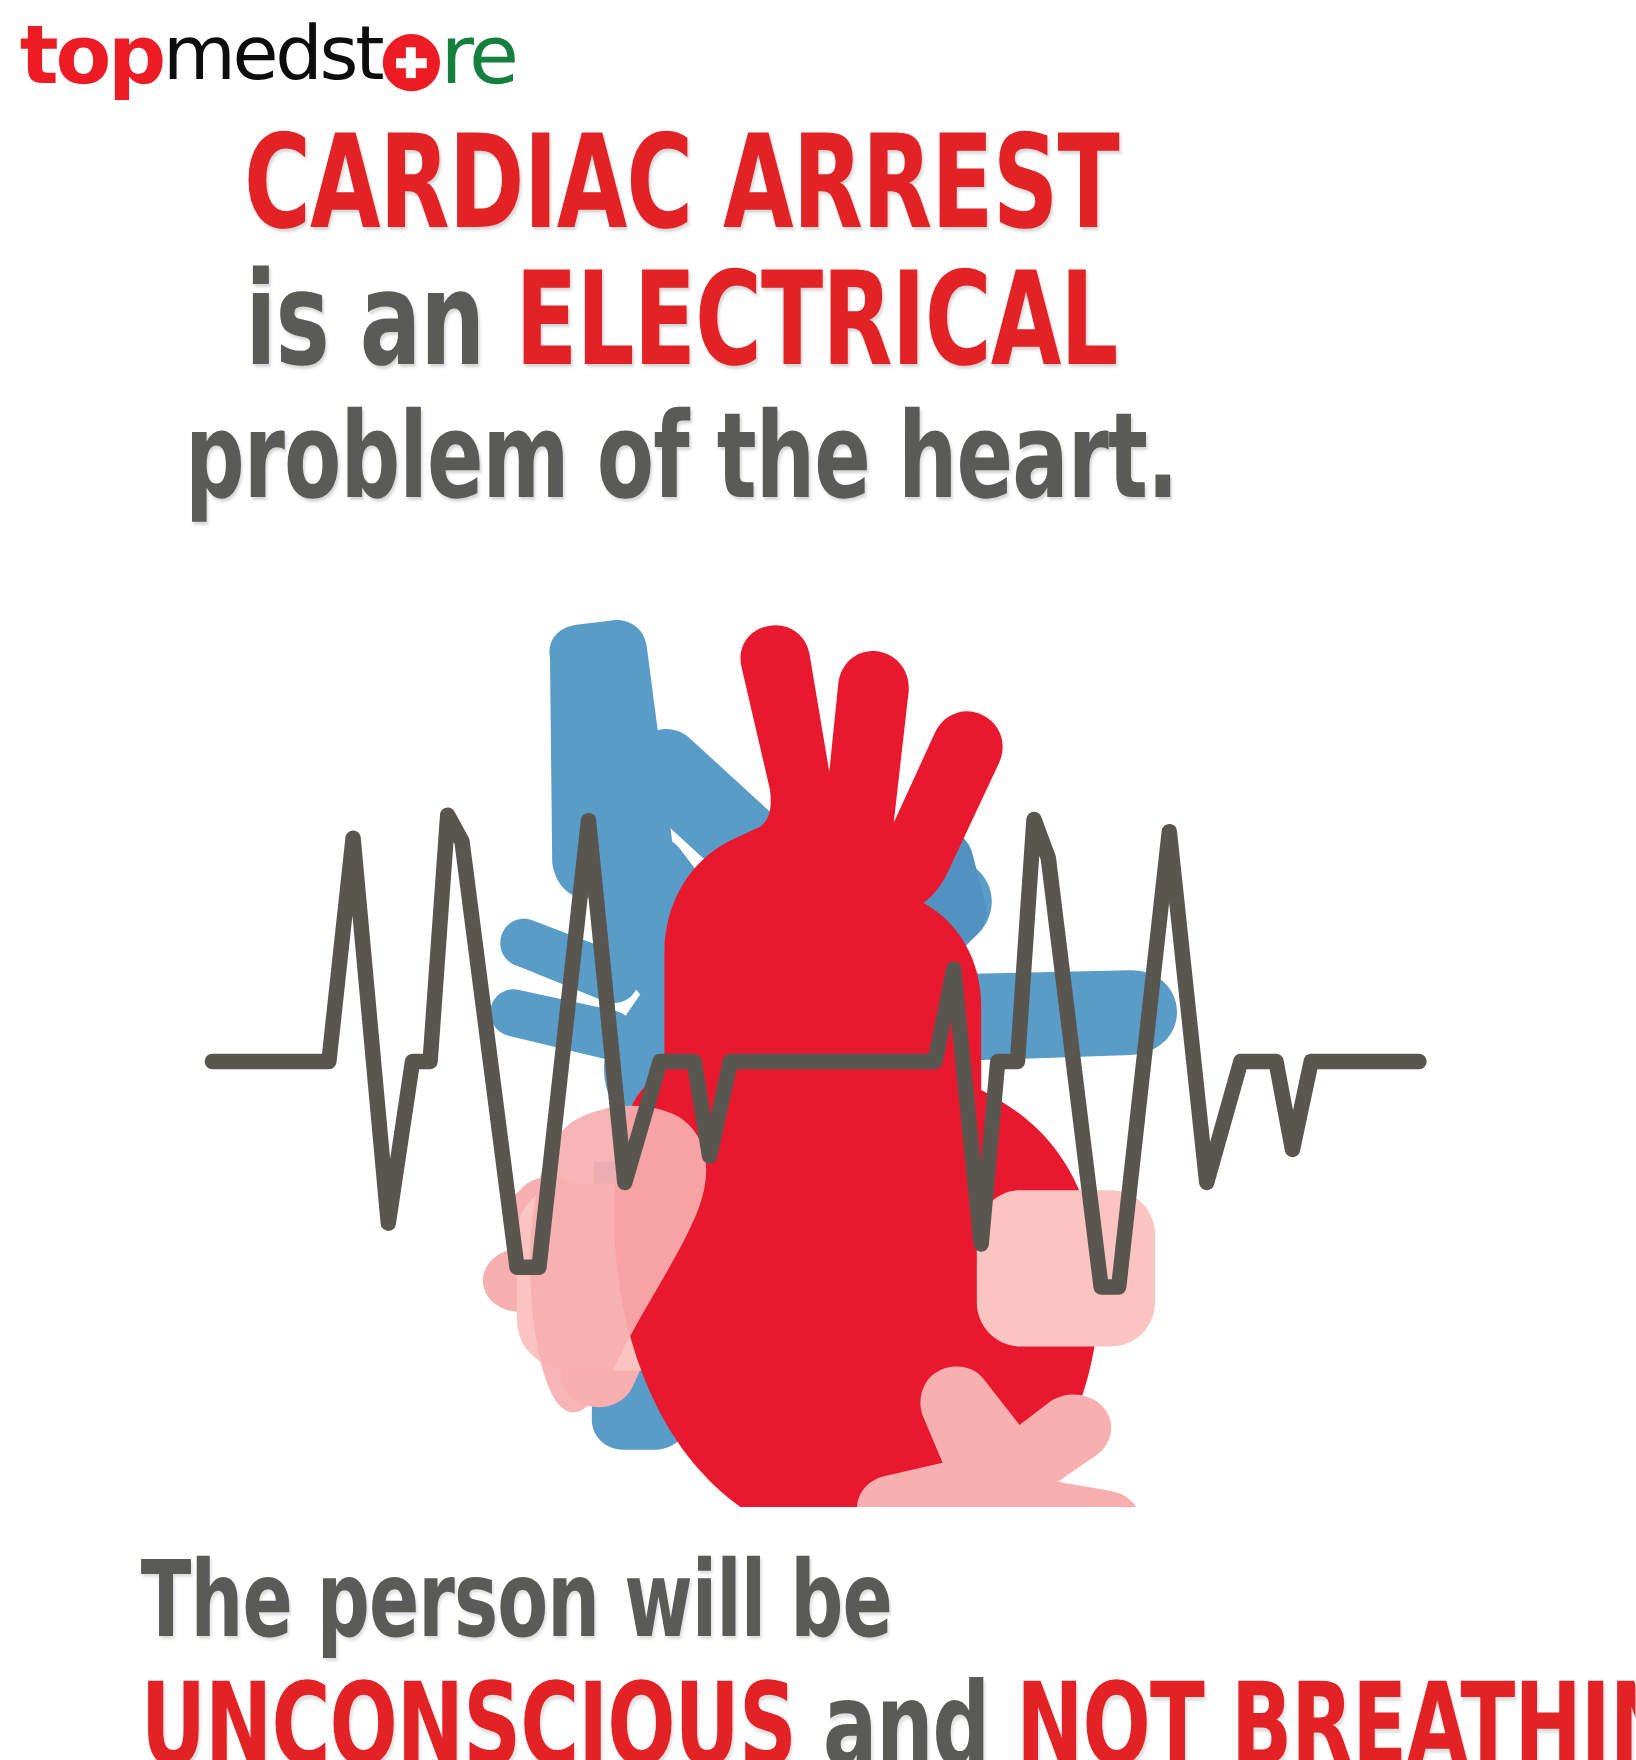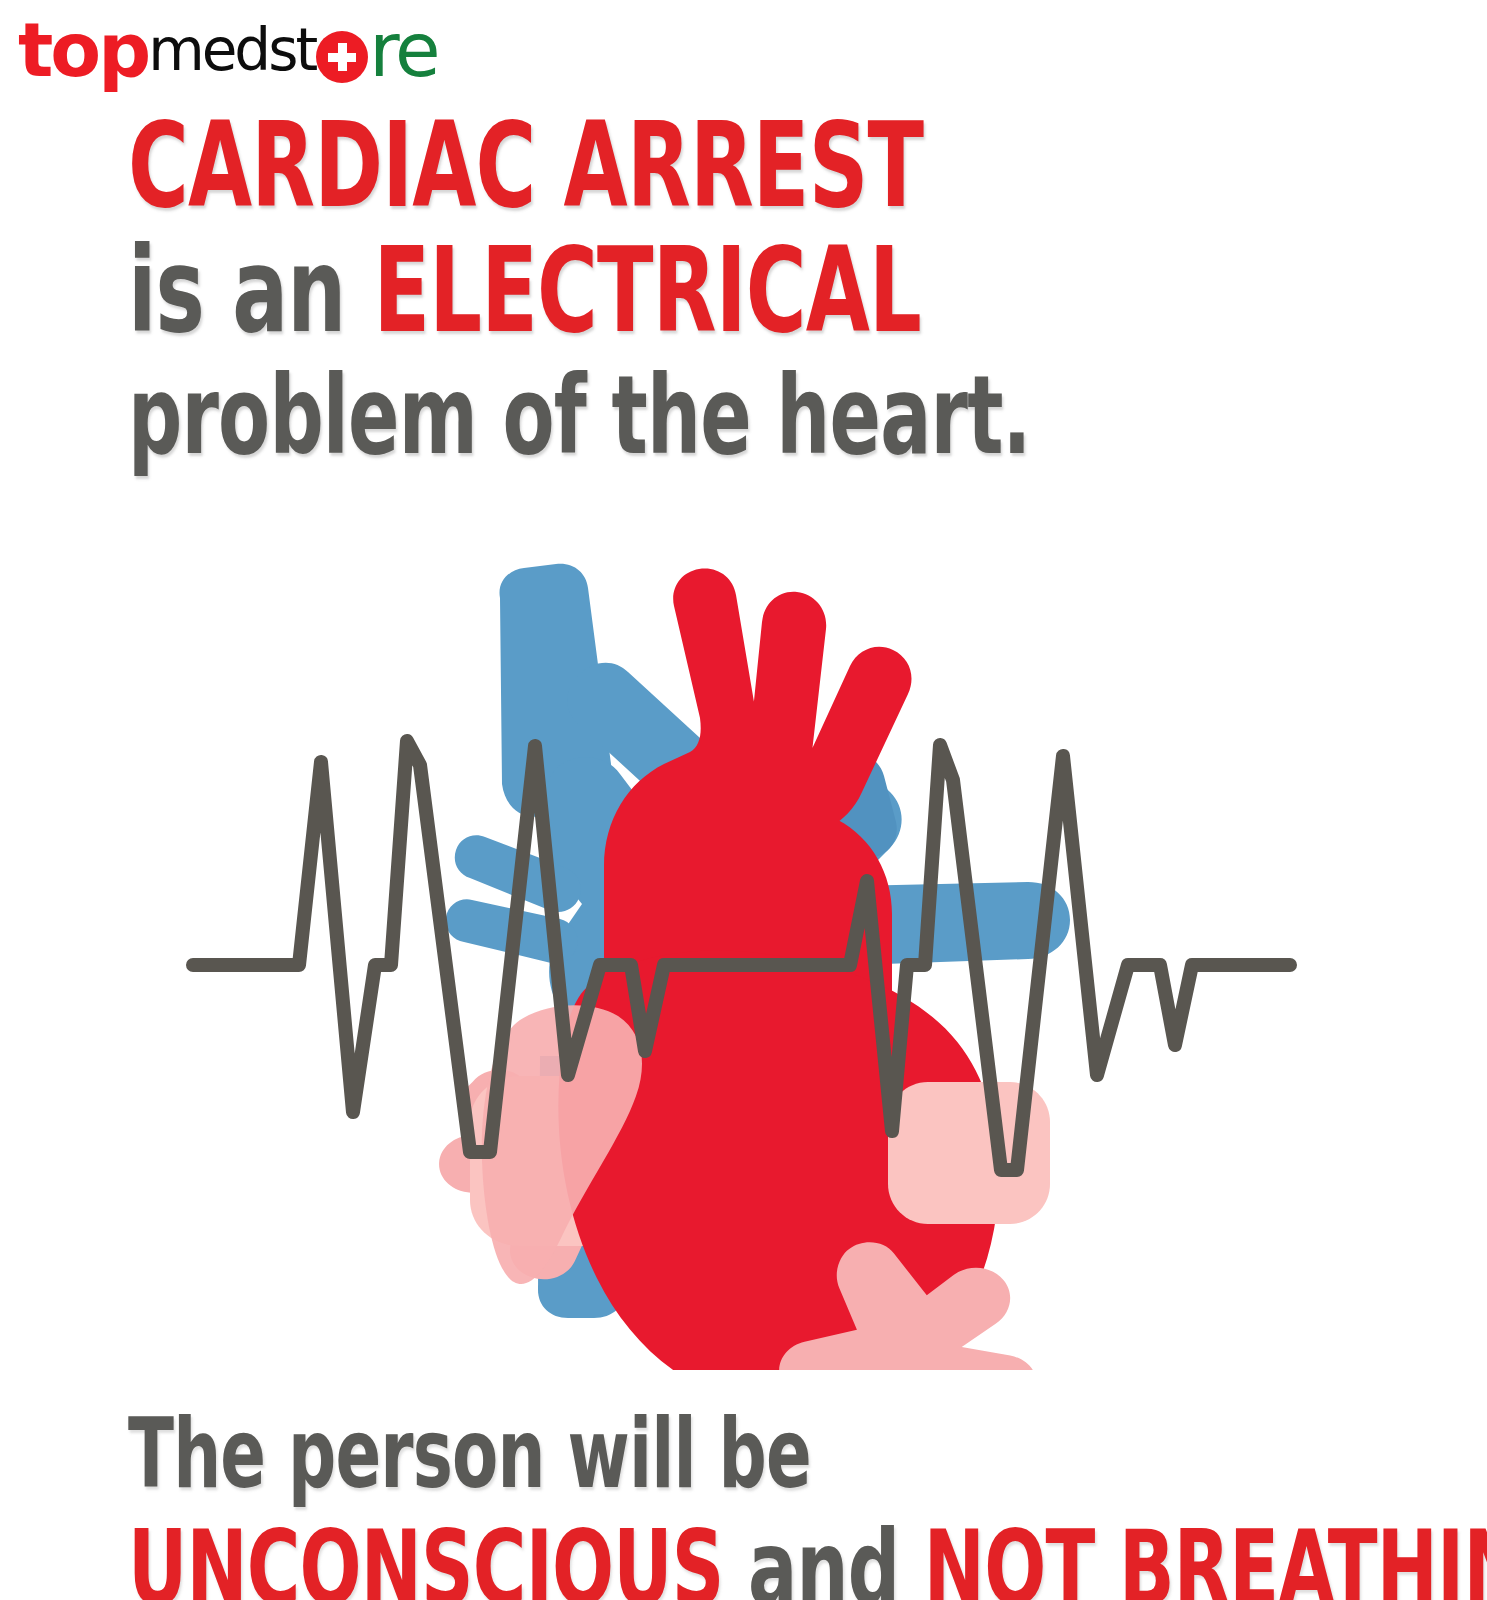--- a/index.html
+++ b/index.html
@@ -32,21 +32,21 @@
     font-family: "DejaVu Sans", sans-serif;
     font-weight: 700;
     font-size: 74px;
     line-height: 74px;
     color: #ED1C24;
     letter-spacing: -3px;
   }
   .logo-medst {
     font-family: "DejaVu Sans", sans-serif;
     font-weight: 400;
-    font-size: 58px;
+    font-size: 68px;
     line-height: 74px;
     color: #0d0d0d;
     letter-spacing: -3px;
   }
   .logo-re {
     font-family: "DejaVu Sans", sans-serif;
     font-weight: 400;
     font-size: 74px;
     line-height: 74px;
     color: #15803d;
@@ -78,20 +78,21 @@
     width: 28px; height: 9px;
     left: 12px; top: 21.5px;
   }
 
   
   .headline {
     position: absolute;
     left: 128px;
     top: 104px;
     width: 1260px;
+    text-align: center;
   }
   .hl-line {
     font-family: "DejaVu Sans Condensed", "Liberation Sans Narrow", "Liberation Sans", sans-serif;
     font-weight: 700;
     font-stretch: condensed;
     letter-spacing: -1px;
     white-space: nowrap;
     text-shadow: 2px 3px 3px rgba(120,120,120,0.30);
     transform: scaleX(0.78);
     transform-origin: left center;

